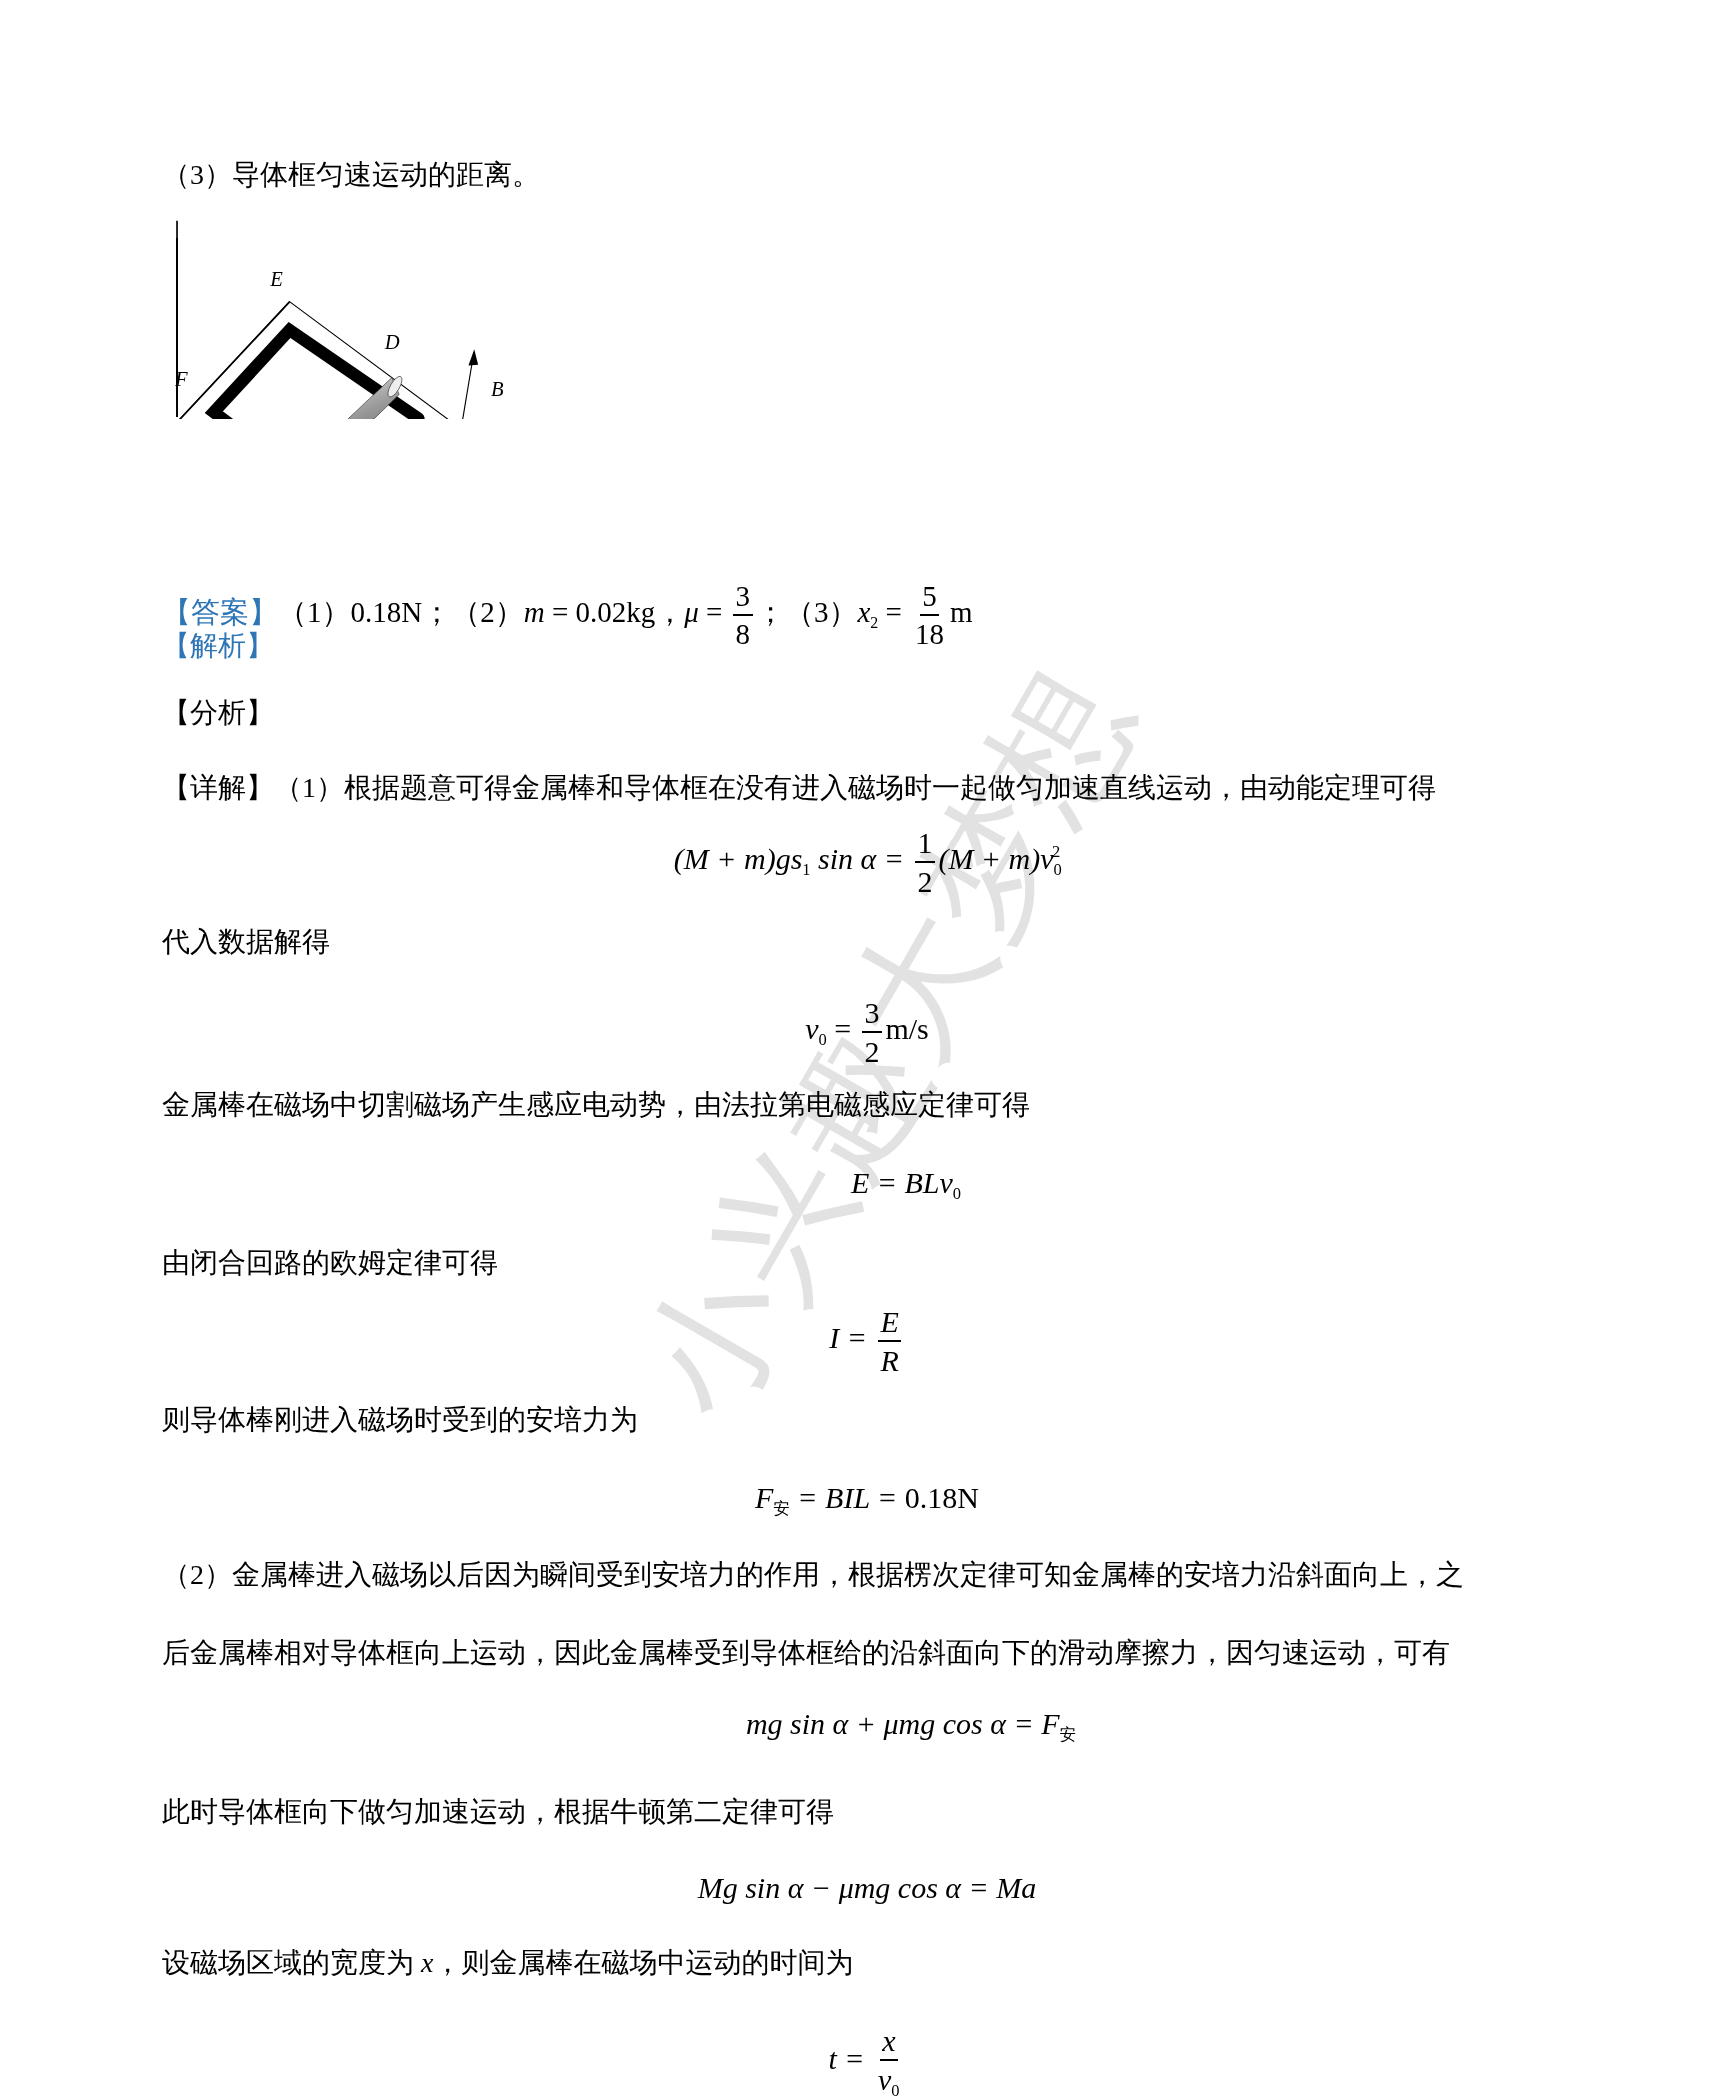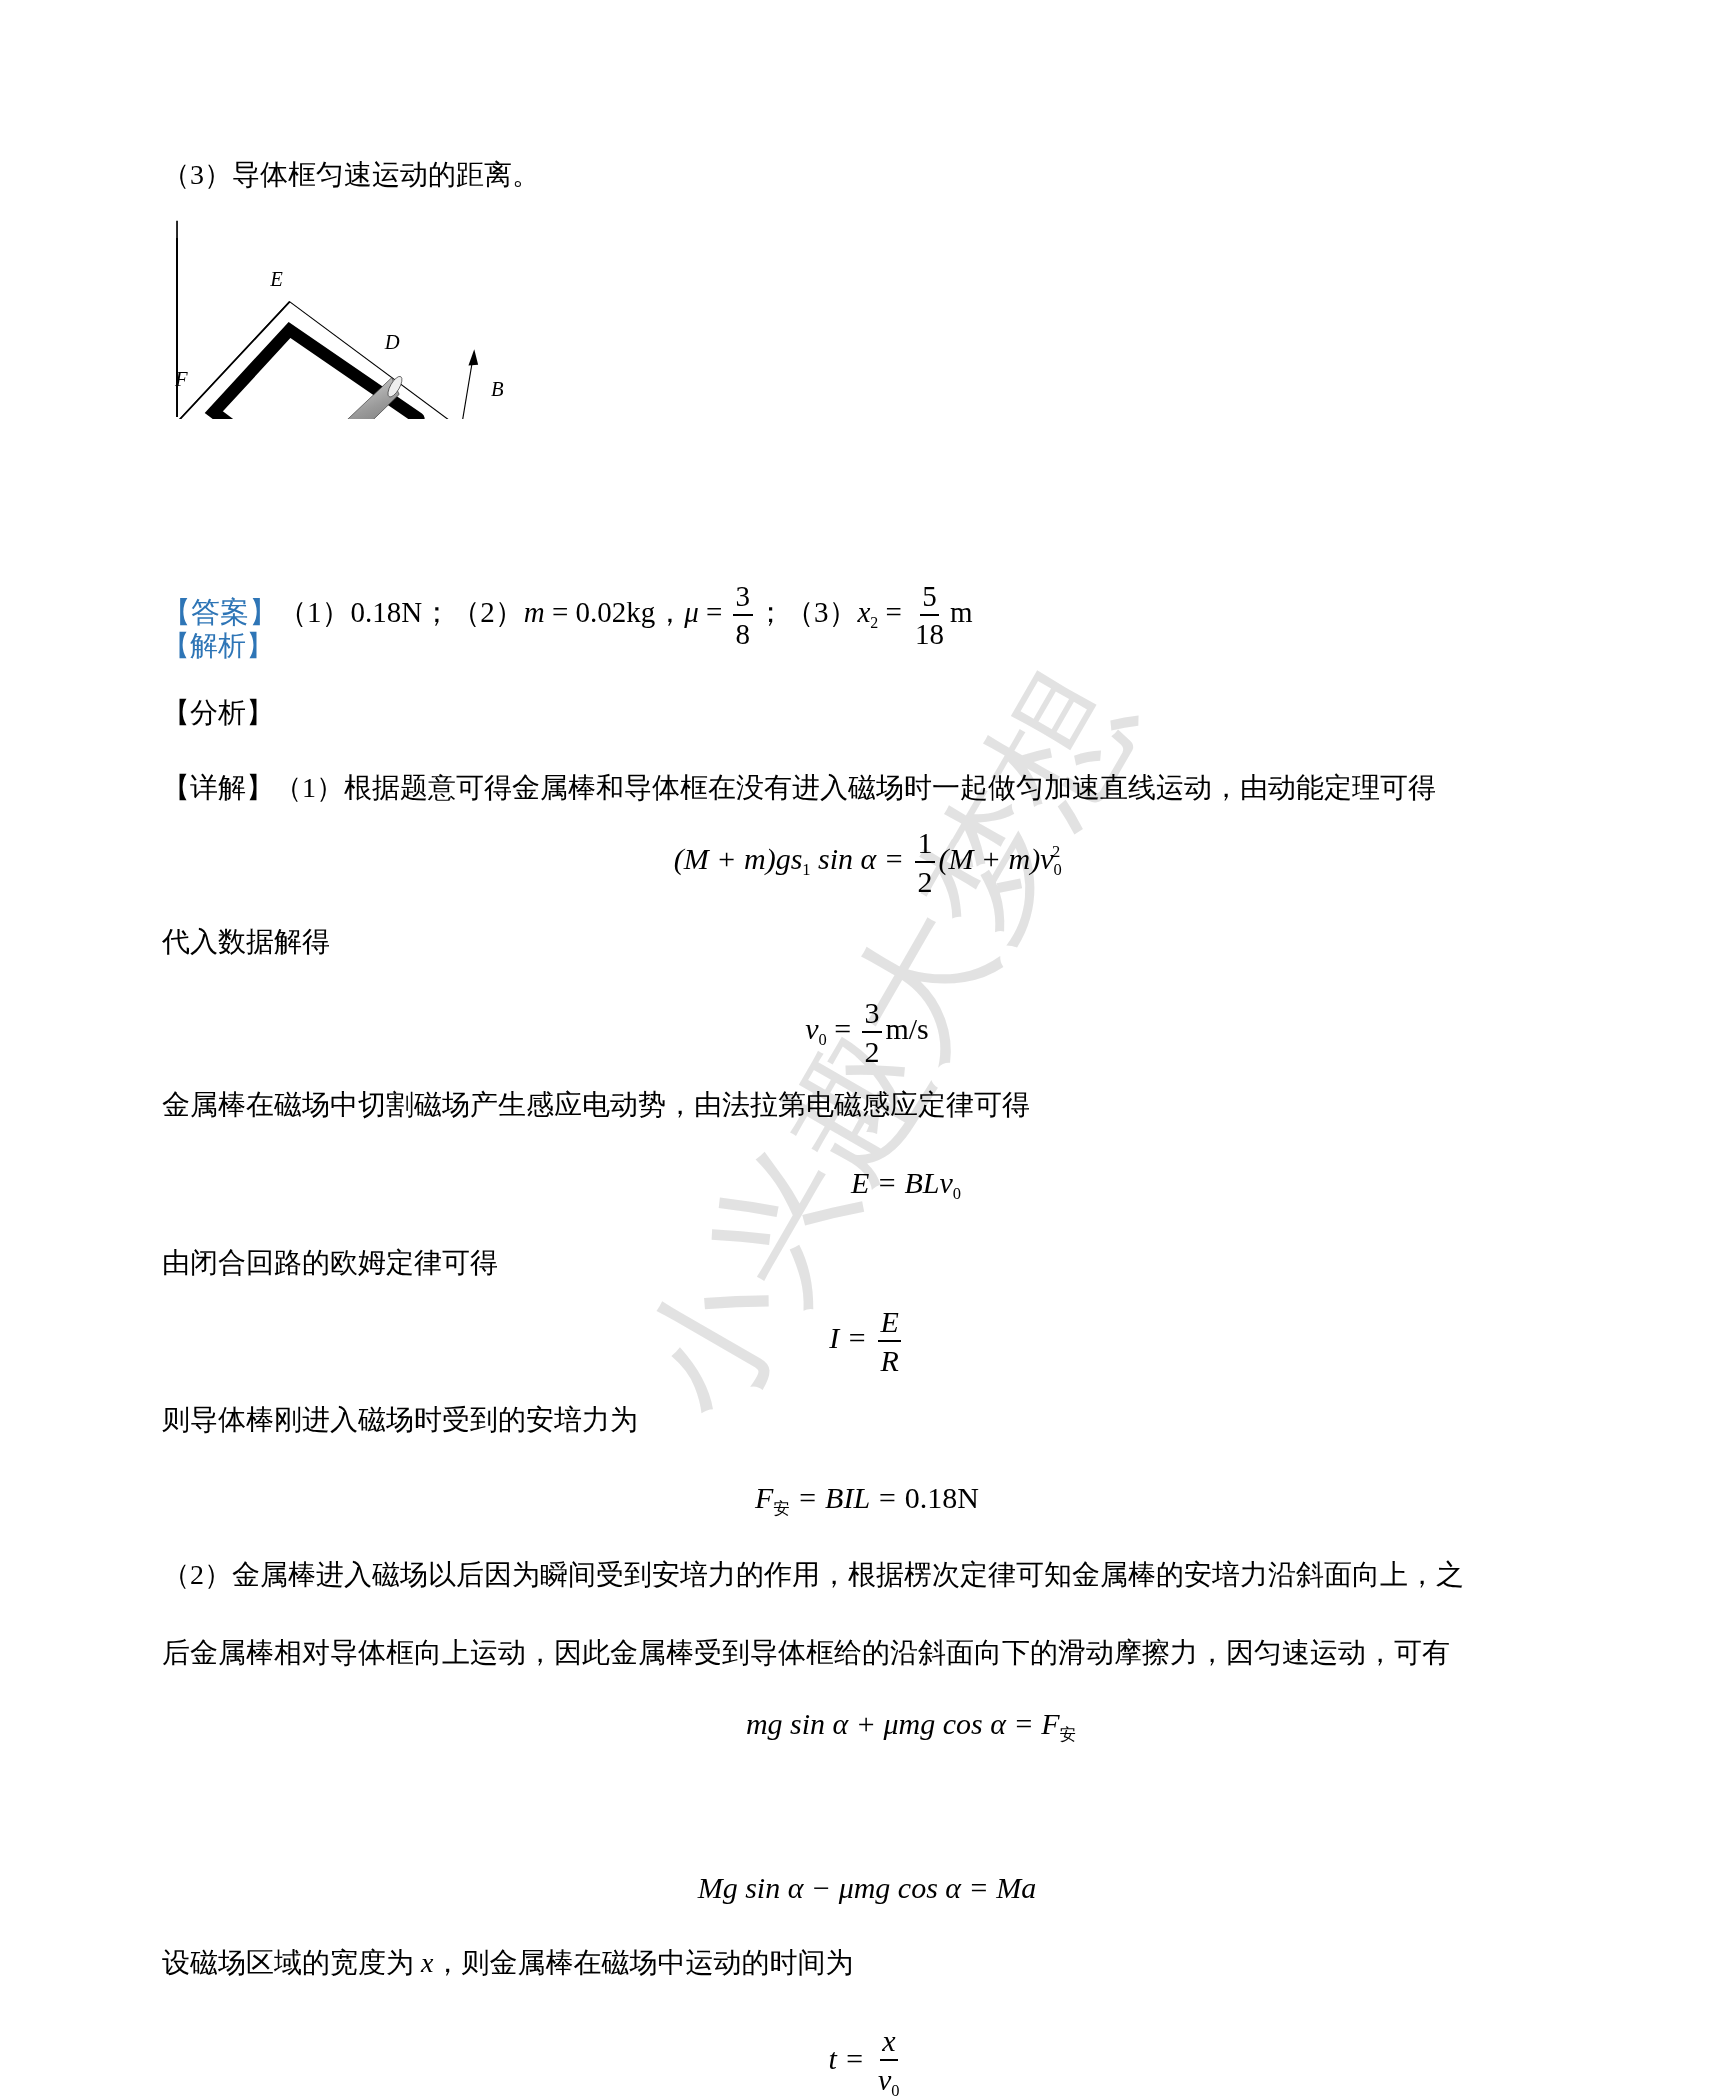--- a/index.html
+++ b/index.html
@@ -186,20 +186,21 @@
     <span class="math">F</span><span class="sub">安</span><span class="math"> = BIL = </span><span>0.18N</span>
   </div>
 
   <div class="line" style="top:1556px;">（2）金属棒进入磁场以后因为瞬间受到安培力的作用，根据楞次定律可知金属棒的安培力沿斜面向上，之</div>
   <div class="line" style="top:1634px;">后金属棒相对导体框向上运动，因此金属棒受到导体框给的沿斜面向下的滑动摩擦力，因匀速运动，可有</div>
 
   <div class="eq" style="top:1703px;padding-left:44px;">
     <span class="math">mg sin α + μmg cos α = F</span><span class="sub">安</span>
   </div>
 
+  <div class="line" style="top:1793px;">此时导体框向下做匀加速运动，根据牛顿第二定律可得</div>
 
   <div class="eq" style="top:1867px;">
     <span class="math">Mg sin α − μmg cos α = Ma</span>
   </div>
 
   <div class="line" style="top:1944px;"><span>设磁场区域的宽度为 </span><span class="math">x</span><span>，则金属棒在磁场中运动的时间为</span></div>
 
   <div class="eq" style="top:2026px;">
     <span class="math">t = </span><span class="frac math">
         <span class="num">x</span>

